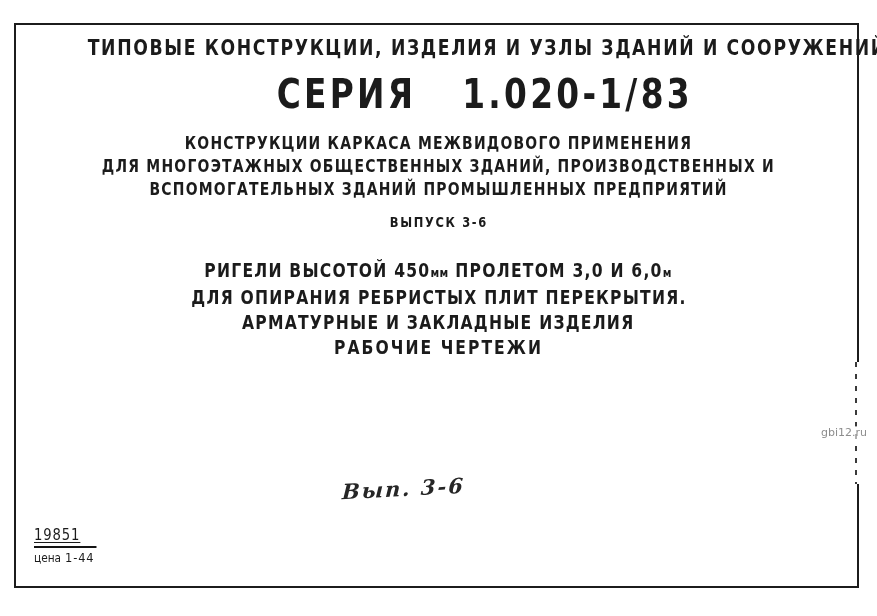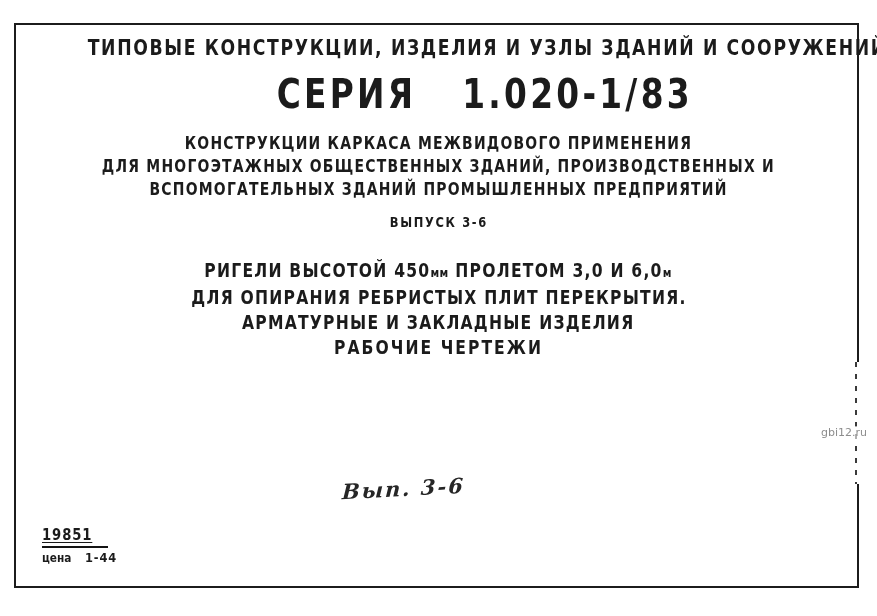--- a/index.html
+++ b/index.html
@@ -61,37 +61,37 @@
     font-family:"DejaVu Serif",serif;
     font-style:italic;
     font-weight:bold;
     font-size:21px;
     letter-spacing:2px;
     color:#262626;
     transform:rotate(-3deg) skewX(-6deg);
   }
   .stamp{
     position:absolute;
-    left:42px;top:527px;
-    font-weight:bold;
+    left:34px;top:527px;
+    font-weight:normal;
     line-height:1;
   }
   .stamp-number{
     display:inline-block;
     font-size:15px;
     letter-spacing:1px;
     border-bottom:2px solid #141414;
     padding:0 18px 3px 0;
     text-decoration:underline;
     text-underline-offset:2px;
   }
   .stamp-price{
     margin-top:3px;
     font-size:12px;
-    display:flex;gap:10px;align-items:baseline;
+    display:flex;align-items:baseline;
   }
   .stamp-price .price-value{font-size:13px;letter-spacing:1px;}
   .watermark{
     position:absolute;
     left:820px;top:426px;
     font-size:11px;
     font-weight:normal;
     color:#8d8d8d;
     background:rgba(255,255,255,0.6);
     padding:0 1px;

